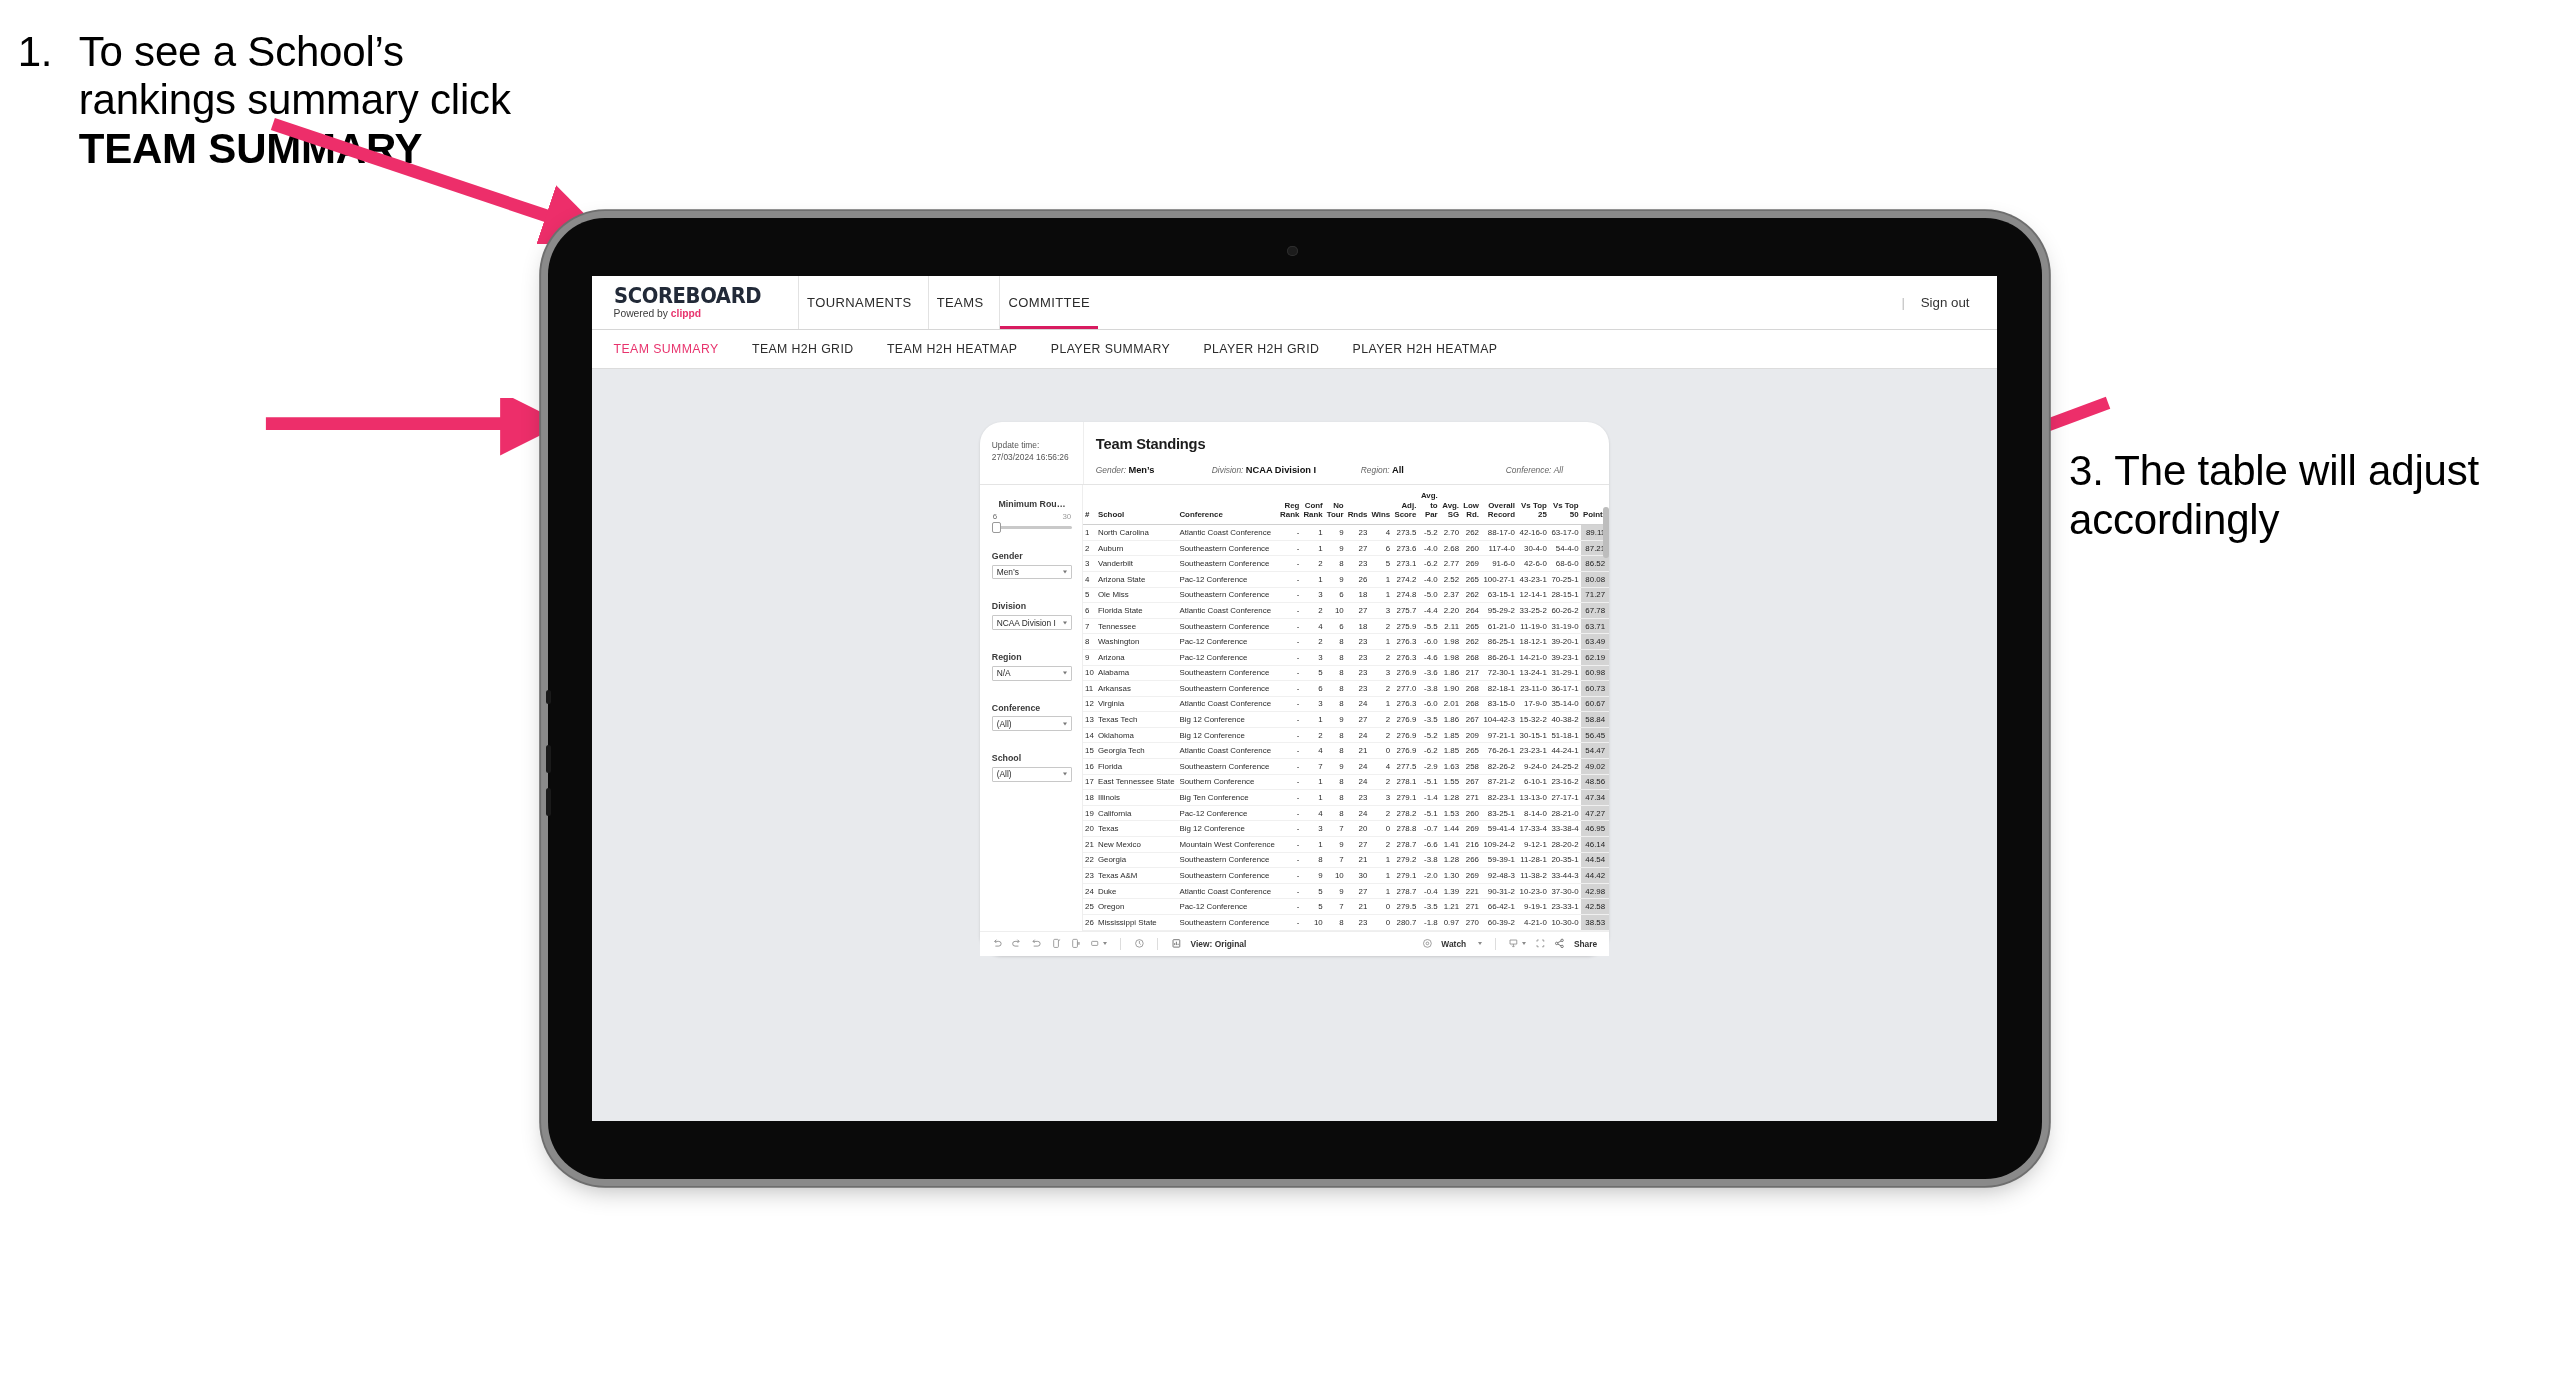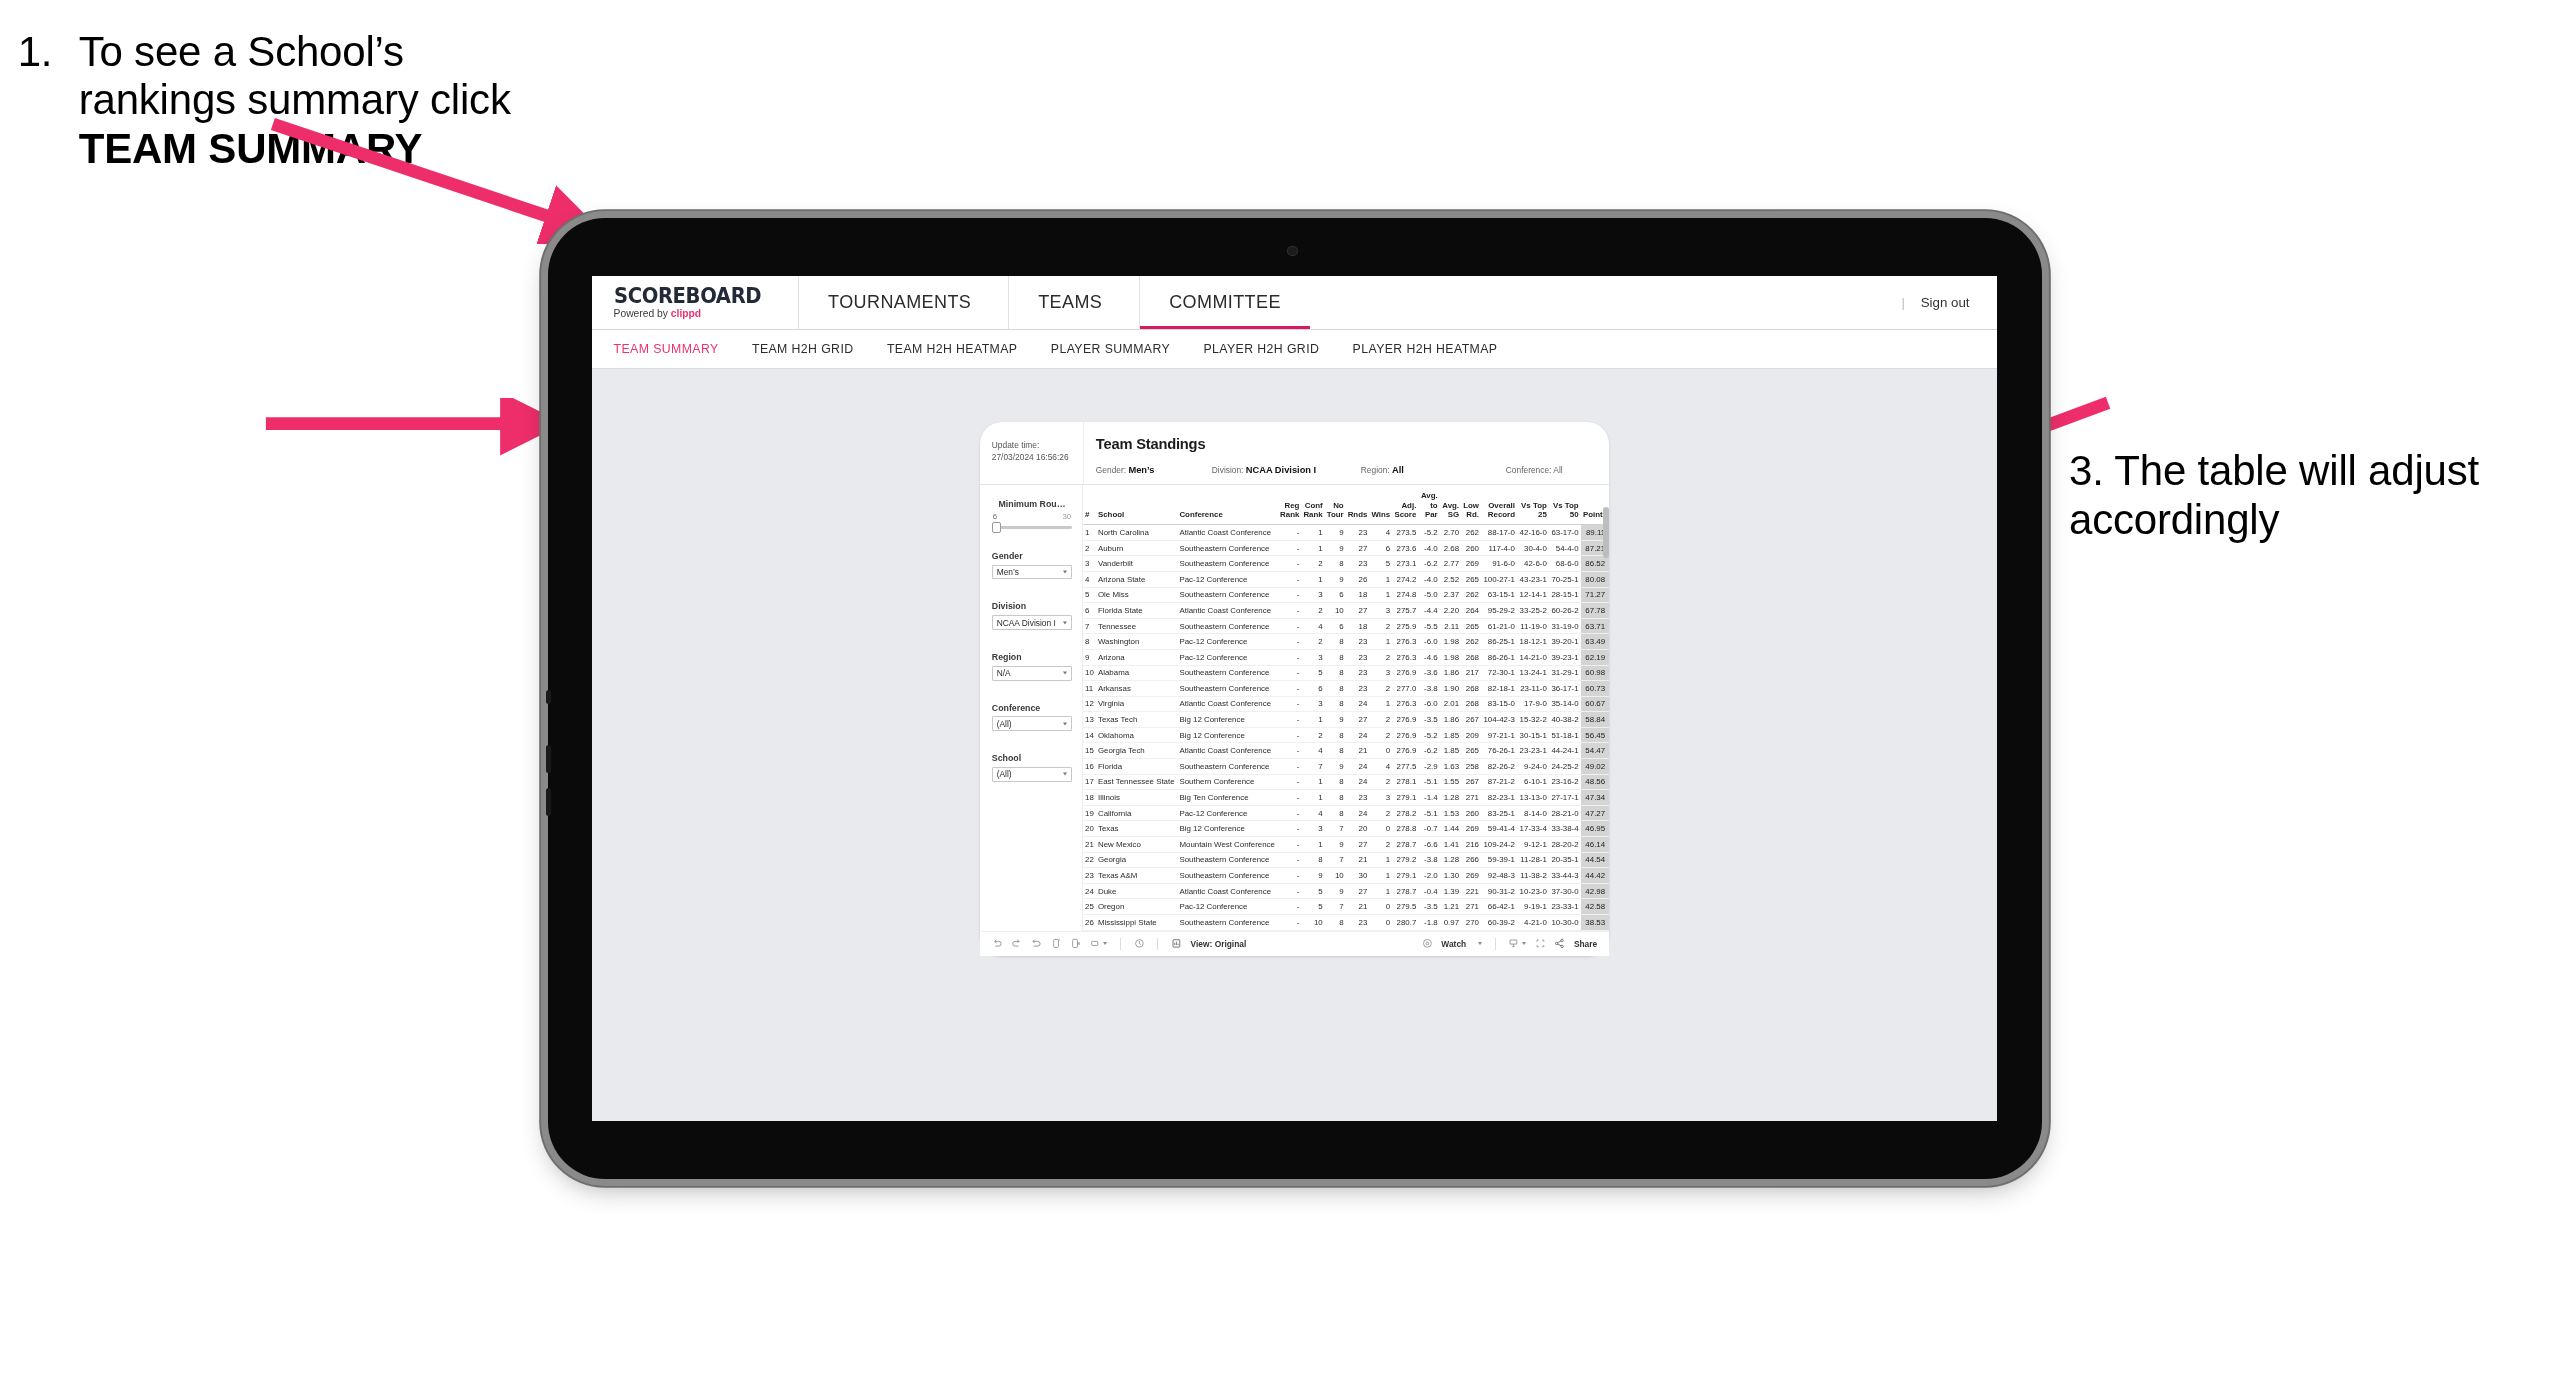--- a/index.html
+++ b/index.html
@@ -71,22 +71,22 @@
   #logo-word {
     font-family: "DejaVu Sans", sans-serif;
     font-weight: bold; font-size: 20.6px; letter-spacing: -0.4px;
     color: #222a38; line-height: 1; transform: scaleX(0.95); transform-origin: left;
   }
   #logo-sub {
     font-size: 10.3px; color: #3b3b3b; margin-top: 2px; white-space: nowrap;
   }
   #logo-sub .brand { color: #e8336d; font-weight: bold; }
   .topnav {
-    display: flex; align-items: center; font-size: 18px; color: #2b2b2b;
-    letter-spacing: 0.4px; padding: 0 29px; position: relative;
+    display: flex; align-items: center; font-size: 13px; color: #2b2b2b;
+    letter-spacing: 0.4px; padding: 0 8px; position: relative;
     border-left: 1px solid #e2e2e2;
   }
   .topnav.active { box-shadow: inset 0 -2.9px 0 #d81b60; }
   #topnav-right {
     margin-left: auto; display: flex; align-items: center;
     font-size: 13.3px; color: #333; padding-right: 27.5px; gap: 15.7px;
   }
   #topnav-right .bar { color: #bdbdbd; }
 
   
@@ -113,21 +113,21 @@
   }
 
   
   #viz-head { display: flex; border-bottom: 1px solid #e4e4e4; }
   #viz-head-left { width: 103px; padding: 16.7px 9.8px 9.8px 11.8px; }
   .upd-label { font-size: 8.4px; color: #555; line-height: 1.45; }
   #viz-head-right { flex: 1; padding: 13.8px 9.8px 9.8px 11.8px; border-left: 1px solid #eee; }
   #viz-title { font-size: 14.7px; font-weight: bold; color: #1c1c1c; letter-spacing: -0.2px; }
   #viz-filters { display: flex; margin-top: 12.8px; font-size: 8.4px; color: #555; }
   #viz-filters .fcell { }
-  #viz-filters .fcell .k { color: #666; }
+  #viz-filters .fcell .k { color: #666; font-style: italic; }
   #viz-filters .fcell .v { color: #111; font-weight: bold; font-size: 9.3px; }
   #viz-filters .fcell:nth-child(1) { width: 116px; }
   #viz-filters .fcell:nth-child(2) { width: 149px; }
   #viz-filters .fcell:nth-child(3) { width: 145px; }
 
   
   #viz-body { display: flex; }
   #side {
     width: 103px; flex: 0 0 103px; padding: 13.8px 9.8px 9.8px 11.8px;
     border-right: 1px solid #eee;

